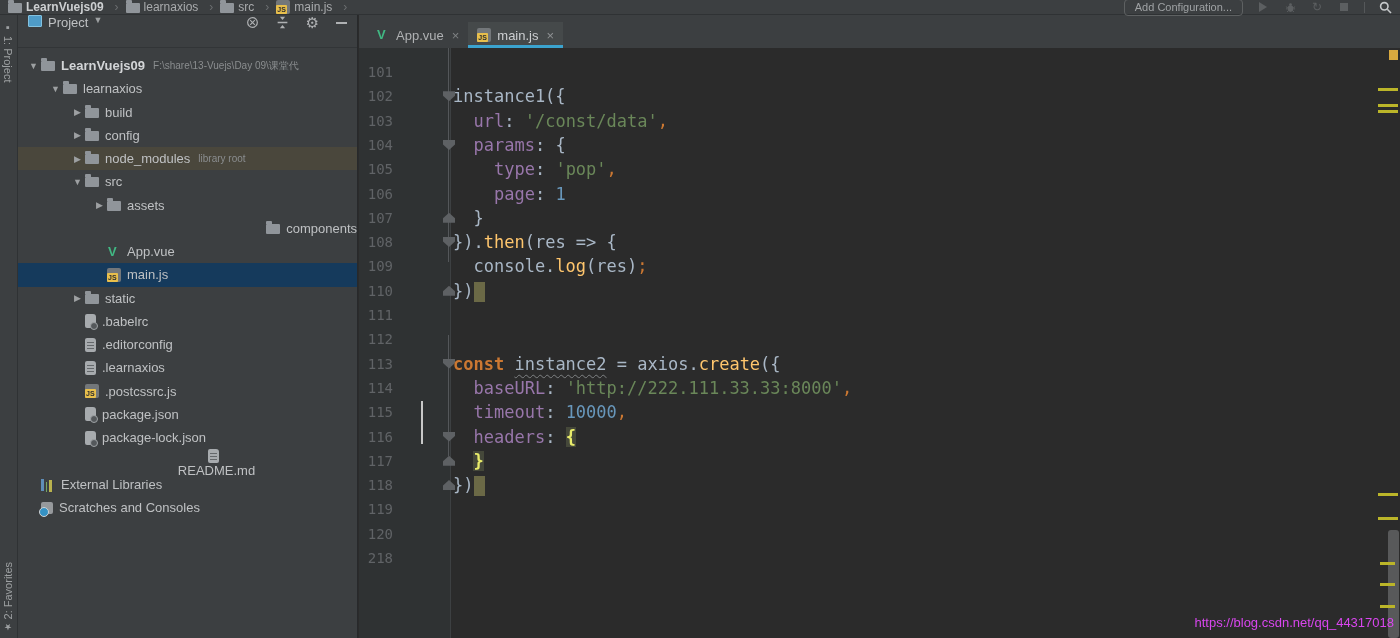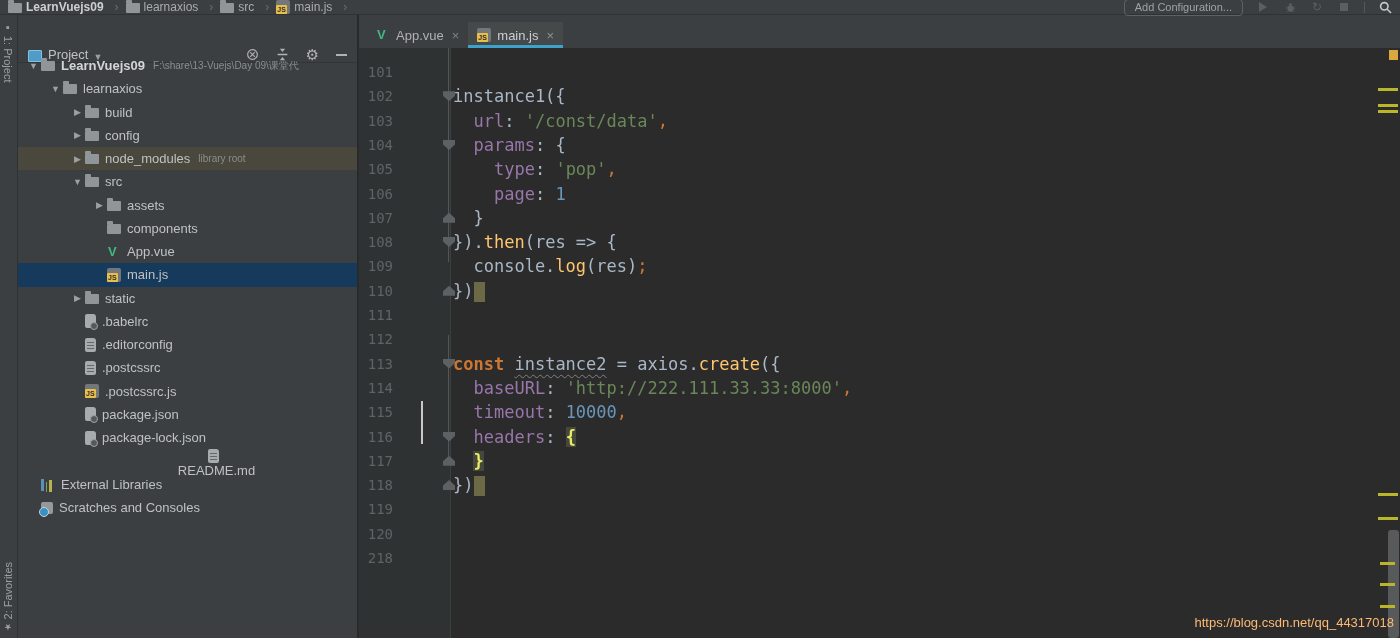--- a/index.html
+++ b/index.html
@@ -29,22 +29,22 @@
   .vlabel{position:absolute;left:2px;writing-mode:vertical-rl;font-size:11px;color:#9DA0A2;
           white-space:nowrap;cursor:pointer;}
   .vlabel.top{top:6px;}
   .vlabel.top::before{content:'▪';margin-bottom:3px;color:#9DA0A2;}
   .vlabel.bottom{bottom:6px;transform:rotate(180deg);}
   .vlabel.bottom::before{content:'★';margin-bottom:3px;font-size:9px;color:#9DA0A2;}
 
   
   .panel{position:absolute;left:18px;top:15px;width:340px;height:623px;background:#3C3F41;
          border-right:1px solid #27292b;box-sizing:border-box;z-index:4;overflow:hidden;}
-  .panel-header{height:33px;border-bottom:1px solid #323537;display:flex;align-items:flex-end;
-                padding:0 10px;box-sizing:border-box;margin-top:15px;}
+  .panel-header{height:33px;border-bottom:1px solid #323537;display:flex;align-items:flex-start;
+                padding:0 10px;box-sizing:border-box;}
   .ph-icon{width:12px;height:10px;background:#4F9CC8;border:1px solid #83C2E0;border-radius:1px;margin-right:6px;}
   .ph-title{font-size:13px;color:#BFC1C3;cursor:pointer;}
   .ph-caret{color:#9DA0A2;font-size:9px;margin-left:5px;cursor:pointer;}
   .ph-actions{margin-left:auto;display:flex;align-items:center;gap:17px;}
   .ph-actions svg,.ph-actions span{cursor:pointer;}
   .gear{color:#AFB1B3;font-size:15px;line-height:15px;}
   .hbar{display:inline-block;width:11px;height:2px;background:#AFB1B3;}
 
   .tree{position:absolute;left:0;right:0;top:34px;bottom:0;padding-top:5px;}
   .trow{height:23.25px;display:flex;align-items:center;font-size:13px;color:#BFC1C3;
@@ -109,21 +109,21 @@
   .t-u{color:#A9B7C6;text-decoration:underline;text-decoration-style:wavy;
        text-decoration-color:#7F8284;text-underline-offset:4px;text-decoration-thickness:1px;}
   .t-y{color:#E8EB6A;font-weight:bold;background:#45483A;}
   .caret{display:inline-block;width:2px;height:19px;background:#DCDCDC;vertical-align:middle;margin-right:-2px;}
   .block{display:inline-block;width:11px;height:20px;background:#6B6946;vertical-align:middle;margin-left:1px;}
 
   
   .inspect-sq{position:absolute;left:1030px;top:2px;width:9px;height:10px;background:#D9A93F;cursor:pointer;}
   .wmark{position:absolute;height:3px;background:#BBB529;}
   .thumb{position:absolute;left:1029px;width:11px;background:#85888A;opacity:.5;border-radius:3px;cursor:pointer;}
-  .watermark{position:absolute;right:6px;bottom:8px;font-size:13px;color:#fdba74;
+  .watermark{position:absolute;right:6px;bottom:8px;font-size:13px;color:#d946ef;
              font-family:"Liberation Sans",sans-serif;}
 </style>
 </head>
 <body>
 
 <div id="app">
 
   <div class="topbar">
     <div class="bclist" id="breadcrumbs">
         <span class="bc-item bold">
@@ -224,21 +224,21 @@
         <div class="trow" style="padding-left: 52px;">
           <span class="arrow">▼</span>
           <span class="ic ic-folder"></span>
           <span class="lbl">src</span>
         </div>
         <div class="trow" style="padding-left: 74px;">
           <span class="arrow">▶</span>
           <span class="ic ic-folder"></span>
           <span class="lbl">assets</span>
         </div>
-        <div class="trow" style="padding-left: 74px;">
+        <div class="trow" style="padding-left: 74px; justify-content: flex-end;">
           <span class="arrow"></span>
           <span class="ic ic-folder"></span>
           <span class="lbl">components</span>
         </div>
         <div class="trow" style="padding-left: 74px;">
           <span class="arrow"></span>
           <span class="ic ic-vue"></span>
           <span class="lbl">App.vue</span>
         </div>
         <div class="trow selected" style="padding-left: 74px;">
@@ -257,21 +257,21 @@
           <span class="lbl">.babelrc</span>
         </div>
         <div class="trow" style="padding-left: 52px;">
           <span class="arrow"></span>
           <span class="ic ic-file"></span>
           <span class="lbl">.editorconfig</span>
         </div>
         <div class="trow" style="padding-left: 52px;">
           <span class="arrow"></span>
           <span class="ic ic-file"></span>
-          <span class="lbl">.postcssrc</span>
+          <span class="lbl">.learnaxios</span>
         </div>
         <div class="trow" style="padding-left: 52px;">
           <span class="arrow"></span>
           <span class="ic ic-js"></span>
           <span class="lbl">.postcssrc.js</span>
         </div>
         <div class="trow" style="padding-left: 52px;">
           <span class="arrow"></span>
           <span class="ic ic-config"></span>
           <span class="lbl">package.json</span>

